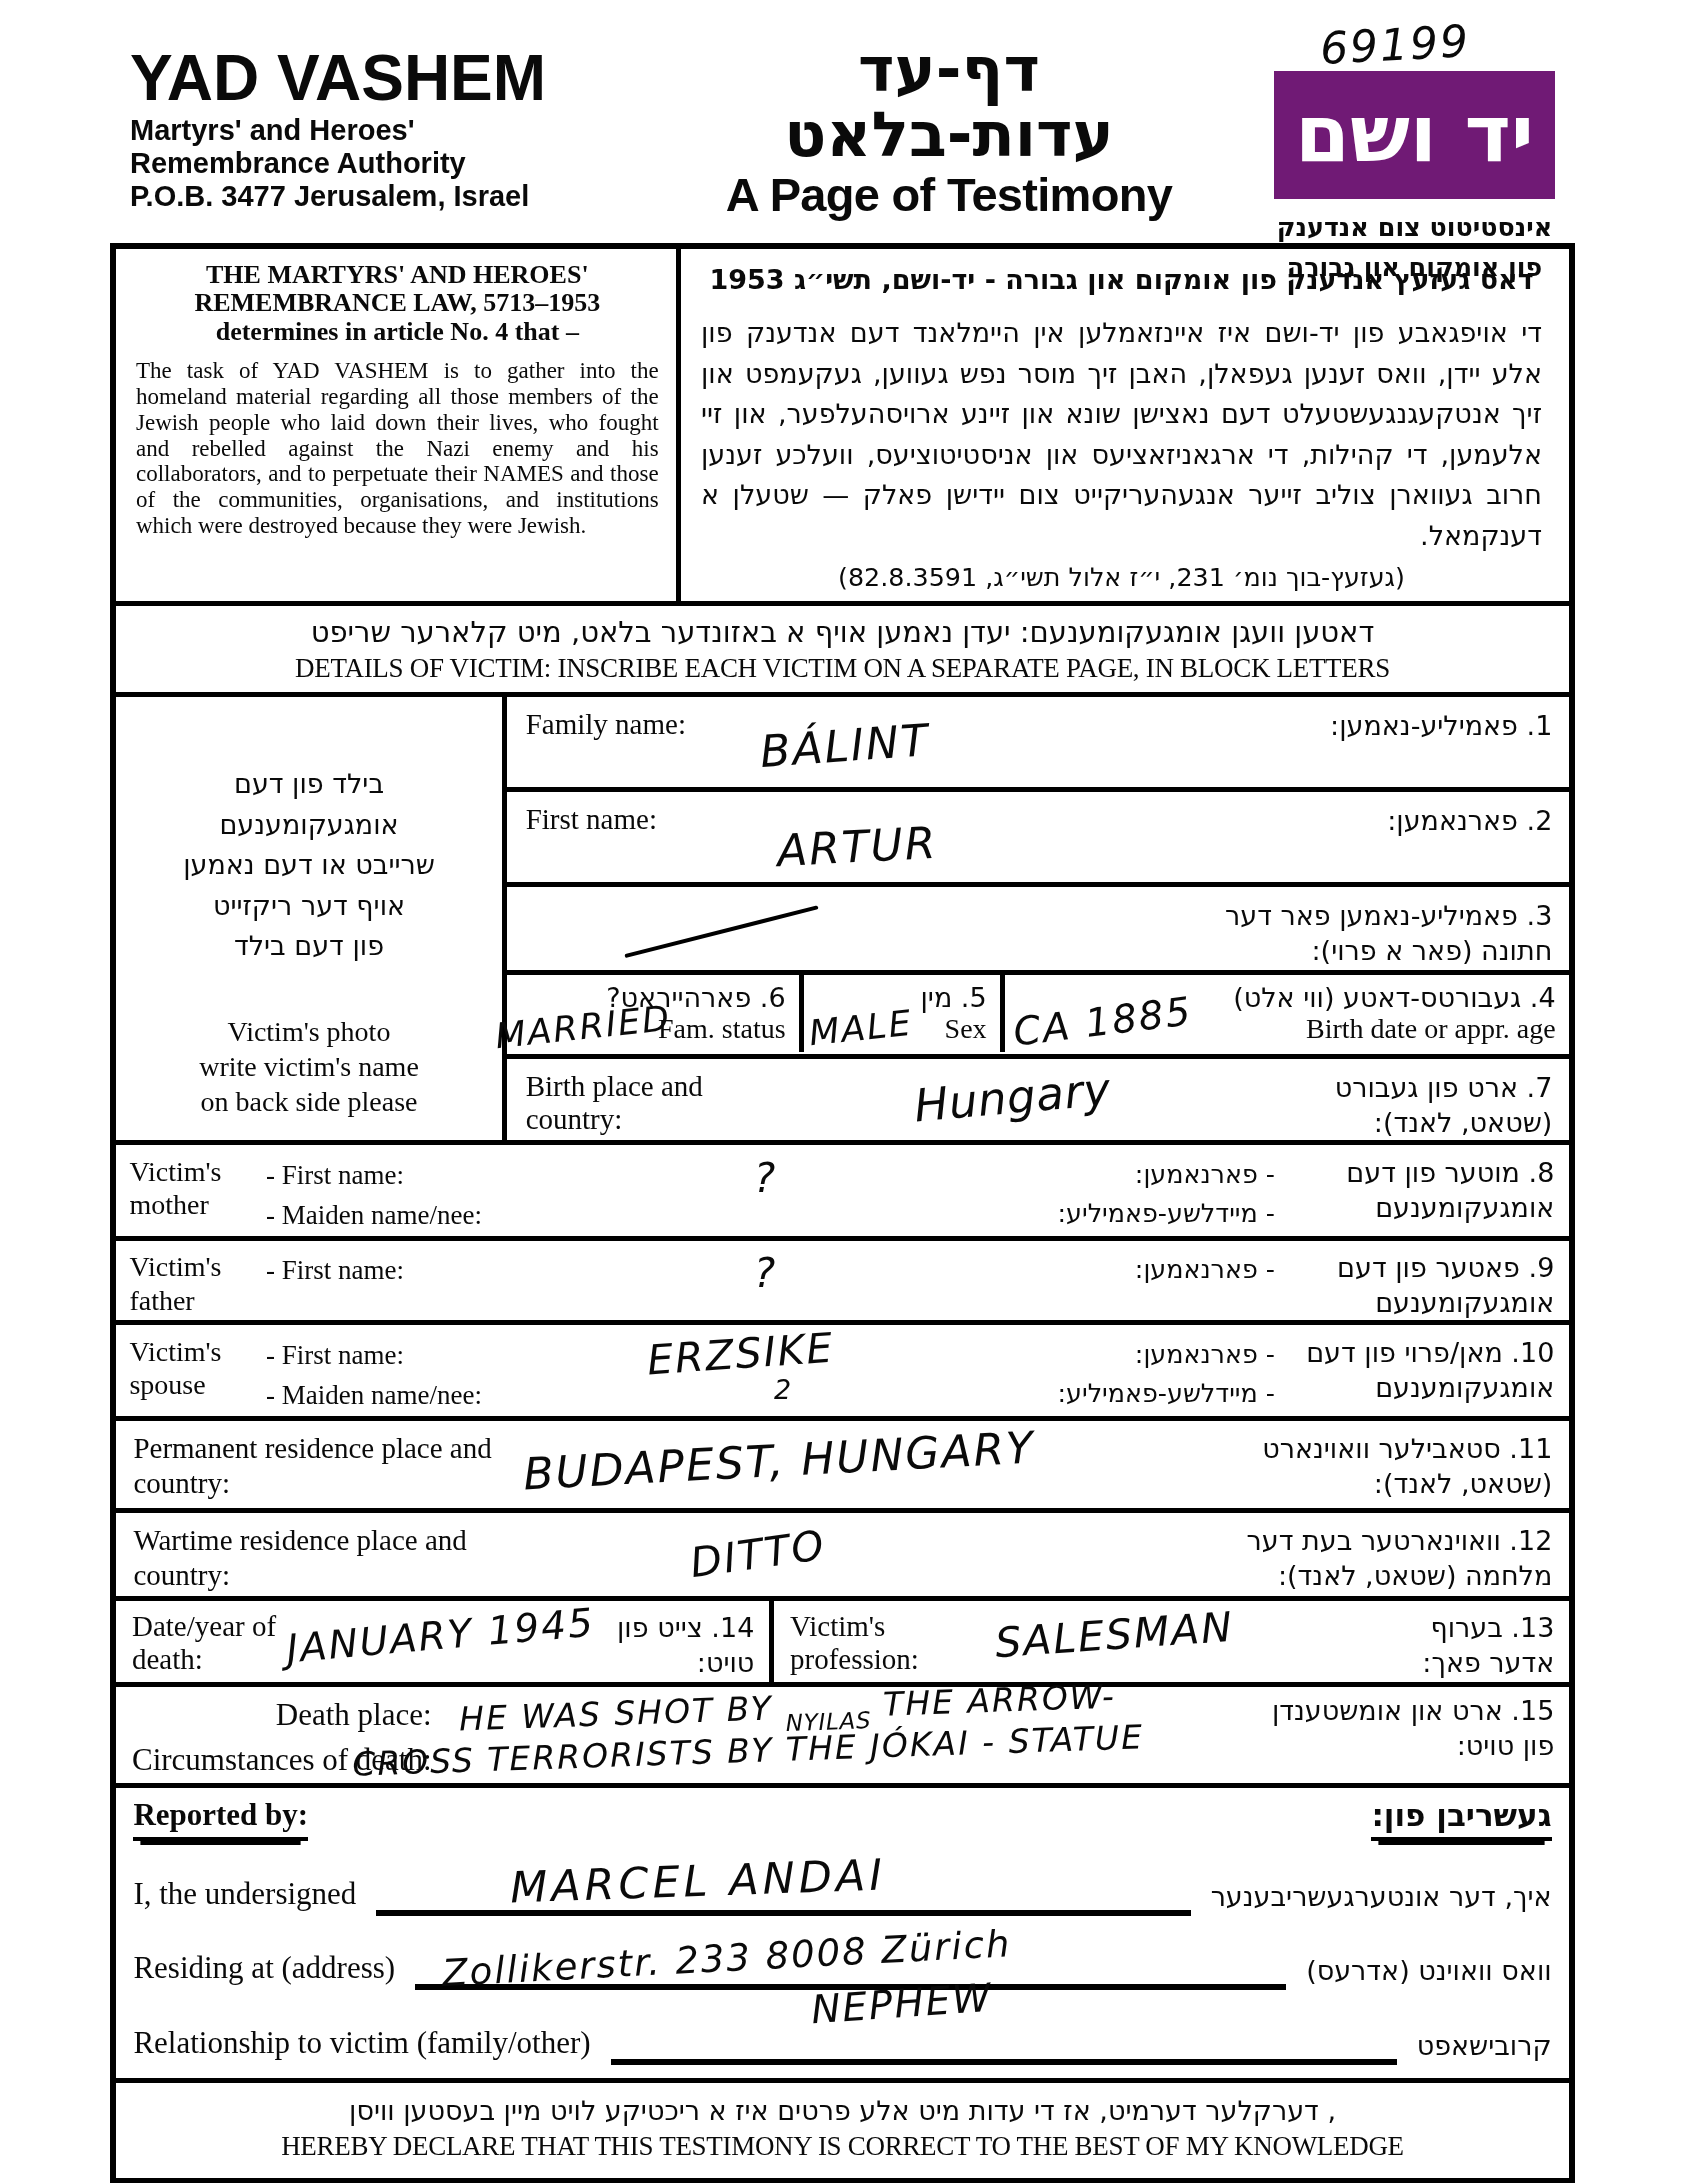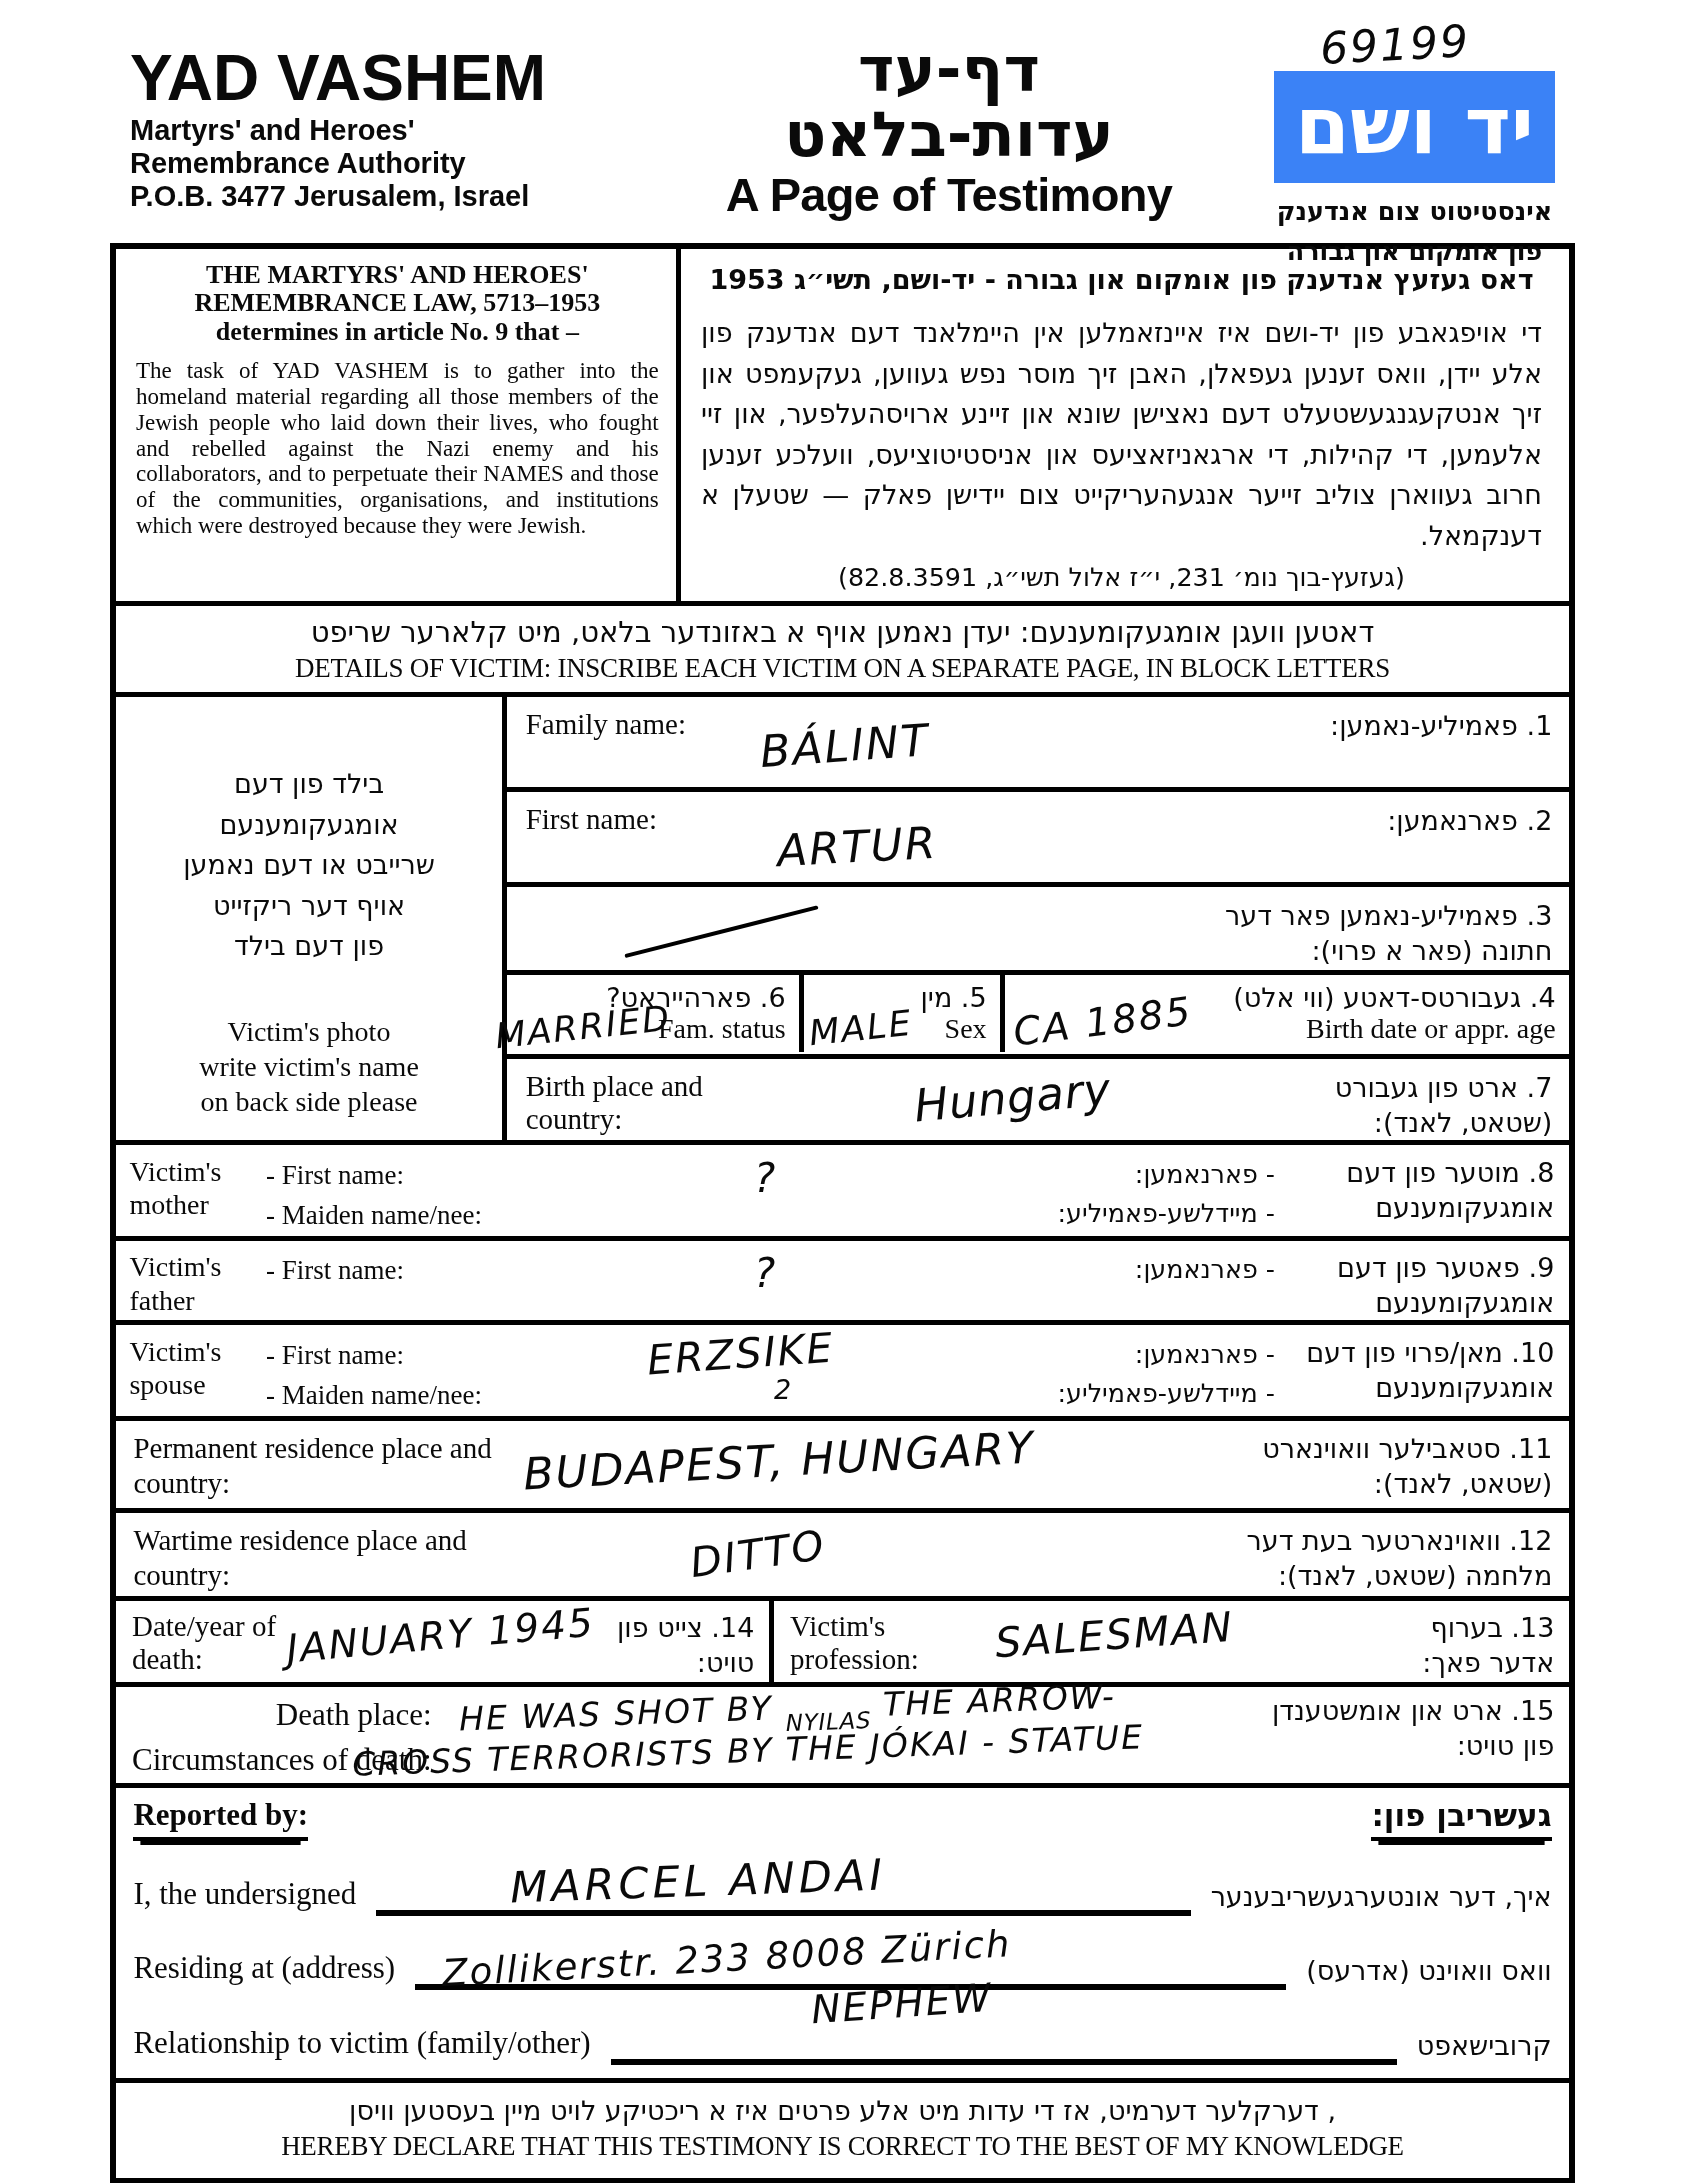--- a/index.html
+++ b/index.html
@@ -19,21 +19,21 @@
   .top-header { position:relative; height:224px; }
   .hdr-left { position:absolute; left:20px; top:27px; }
   .org-name { font-size:64px; font-weight:bold; letter-spacing:0px; line-height:1; }
   .org-sub { font-size:29px; font-weight:bold; line-height:1.15; margin-top:4px; }
   .org-sub + .org-sub { margin-top:0; }
   .hdr-center { position:absolute; left:488px; top:18.7px; width:702px; text-align:center; }
   .title-he { font-size:62px; font-weight:bold; line-height:1.05; }
   .title-en { font-size:47px; font-weight:bold; line-height:1.05; margin-top:2.7px; letter-spacing:-0.7px; }
   .hdr-right { position:absolute; right:0px; top:0px; width:321px; text-align:center; }
   .form-number { font-size:44px; transform:rotate(-3deg); margin-left:-40px; }
-  .logo-box { background:#3b82f6; color:#fff; width:281px; height:112px; margin:1.3px auto 9.4px;
+  .logo-box { background:#701a75; color:#fff; width:281px; height:128px; margin:1.3px auto 9.4px;
               display:flex; align-items:center; justify-content:center; }
   .logo-he { font-size:79px; font-weight:bold; line-height:1; }
   .logo-sub { font-size:25.4px; font-weight:bold; line-height:1.55; }
   
   .form-frame { border:6px solid #000; }
   
   .law-row { display:flex; }
   .law-en { width:565px; border-right:5.3px solid #000; padding:12px 17.4px 10.7px 20px; }
   .law-en .lh { text-align:center; font-weight:bold; font-size:26px; line-height:1.1; }
   .law-en .lb { margin-top:12px; font-size:23px; line-height:1.12; text-align:justify; }
@@ -125,21 +125,21 @@
       <div class="logo-sub he">פון אומקום און גבורה</div>
     </div>
   </div>
 
   <div class="form-frame">
 
     <div class="law-row">
       <div class="law-en">
         <div class="lh">THE MARTYRS' AND HEROES'</div>
         <div class="lh">REMEMBRANCE LAW, 5713–1953</div>
-        <div class="lh">determines in article No. 9 that –</div>
+        <div class="lh">determines in article No. 4 that –</div>
         <div class="lb">The task of YAD VASHEM is to gather into the homeland material regarding all those members of the Jewish people who laid down their lives, who fought and rebelled against the Nazi enemy and his collaborators, and to perpetuate their NAMES and those of the communities, organisations, and institutions which were destroyed because they were Jewish.</div>
       </div>
       <div class="law-yi he">
         <div class="lh">דאס געזעץ אנדענק פון אומקום און גבורה - יד-ושם, תשי״ג 1953</div>
         <div class="lb">די אויפגאבע פון יד-ושם איז איינזאמלען אין היימלאנד דעם אנדענק פון אלע יידן, וואס זענען געפאלן, האבן זיך מוסר נפש געווען, געקעמפט און זיך אנטקעגנגעשטעלט דעם נאצישן שונא און זיינע ארויסהעלפער, און זיי אלעמען, די קהילות, די ארגאניזאציעס און אניסטיטוציעס, וועלכע זענען חרוב געווארן צוליב זייער אנגעהעריקייט צום יידישן פאלק — שטעלן א דענקמאל.</div>
         <div class="lc">(געזעץ-בוך נומ׳ 231, י״ז אלול תשי״ג, 82.8.3591)</div>
       </div>
     </div>
 
     <div class="details-banner">

